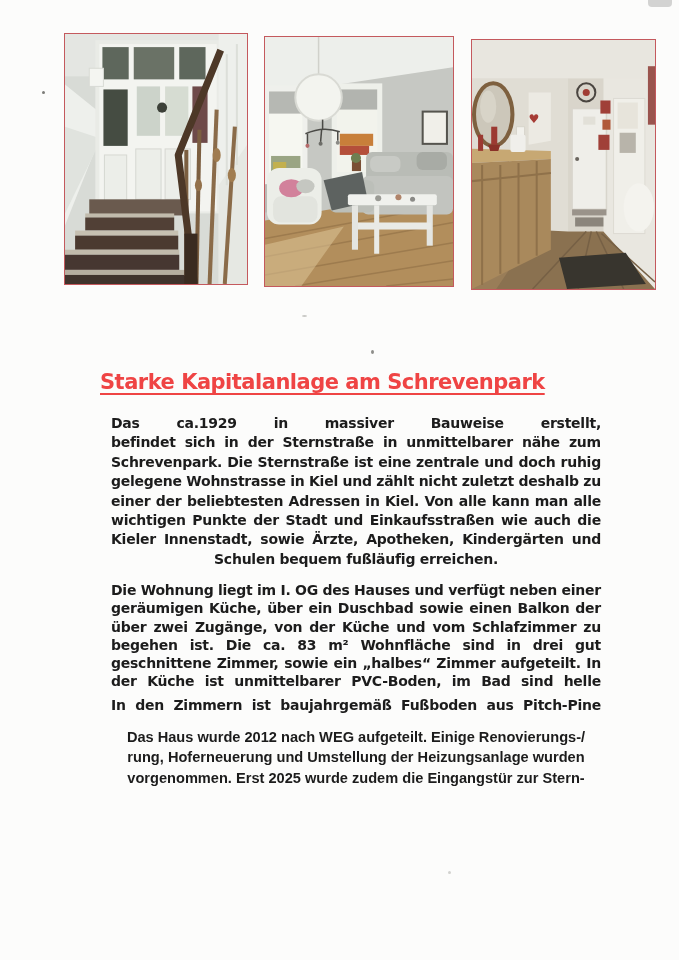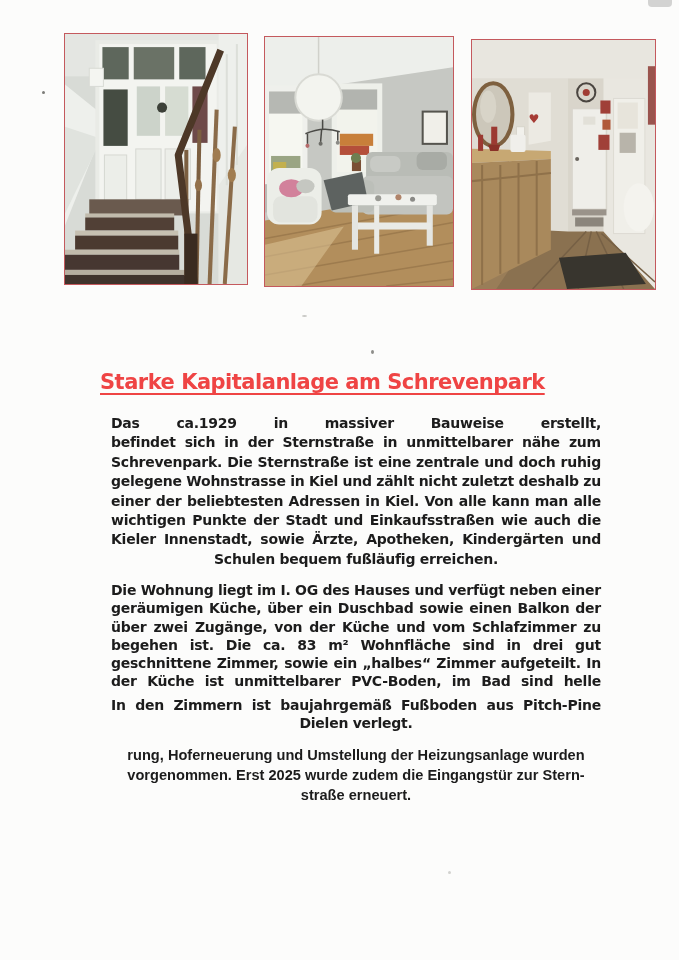--- a/index.html
+++ b/index.html
@@ -407,22 +407,21 @@
         <div class="line jl">
           <span>In</span>
           <span>den</span>
           <span>Zimmern</span>
           <span>ist</span>
           <span>baujahrgemäß</span>
           <span>Fußboden</span>
           <span>aus</span>
           <span>Pitch-Pine</span>
         </div>
-        <div class="line">Dielen verlegt.</div>
       </div>
     <div class="para p4">
+        <div class="line">Das Haus wurde 2012 nach WEG aufgeteilt. Einige Renovierungs-/</div>
         <div class="line">rung, Hoferneuerung und Umstellung der Heizungsanlage wurden</div>
         <div class="line">vorgenommen. Erst 2025 wurde zudem die Eingangstür zur Stern-</div>
-        <div class="line">straße erneuert.</div>
       </div>
   </div>
 
 </div>
 
 </body></html>

